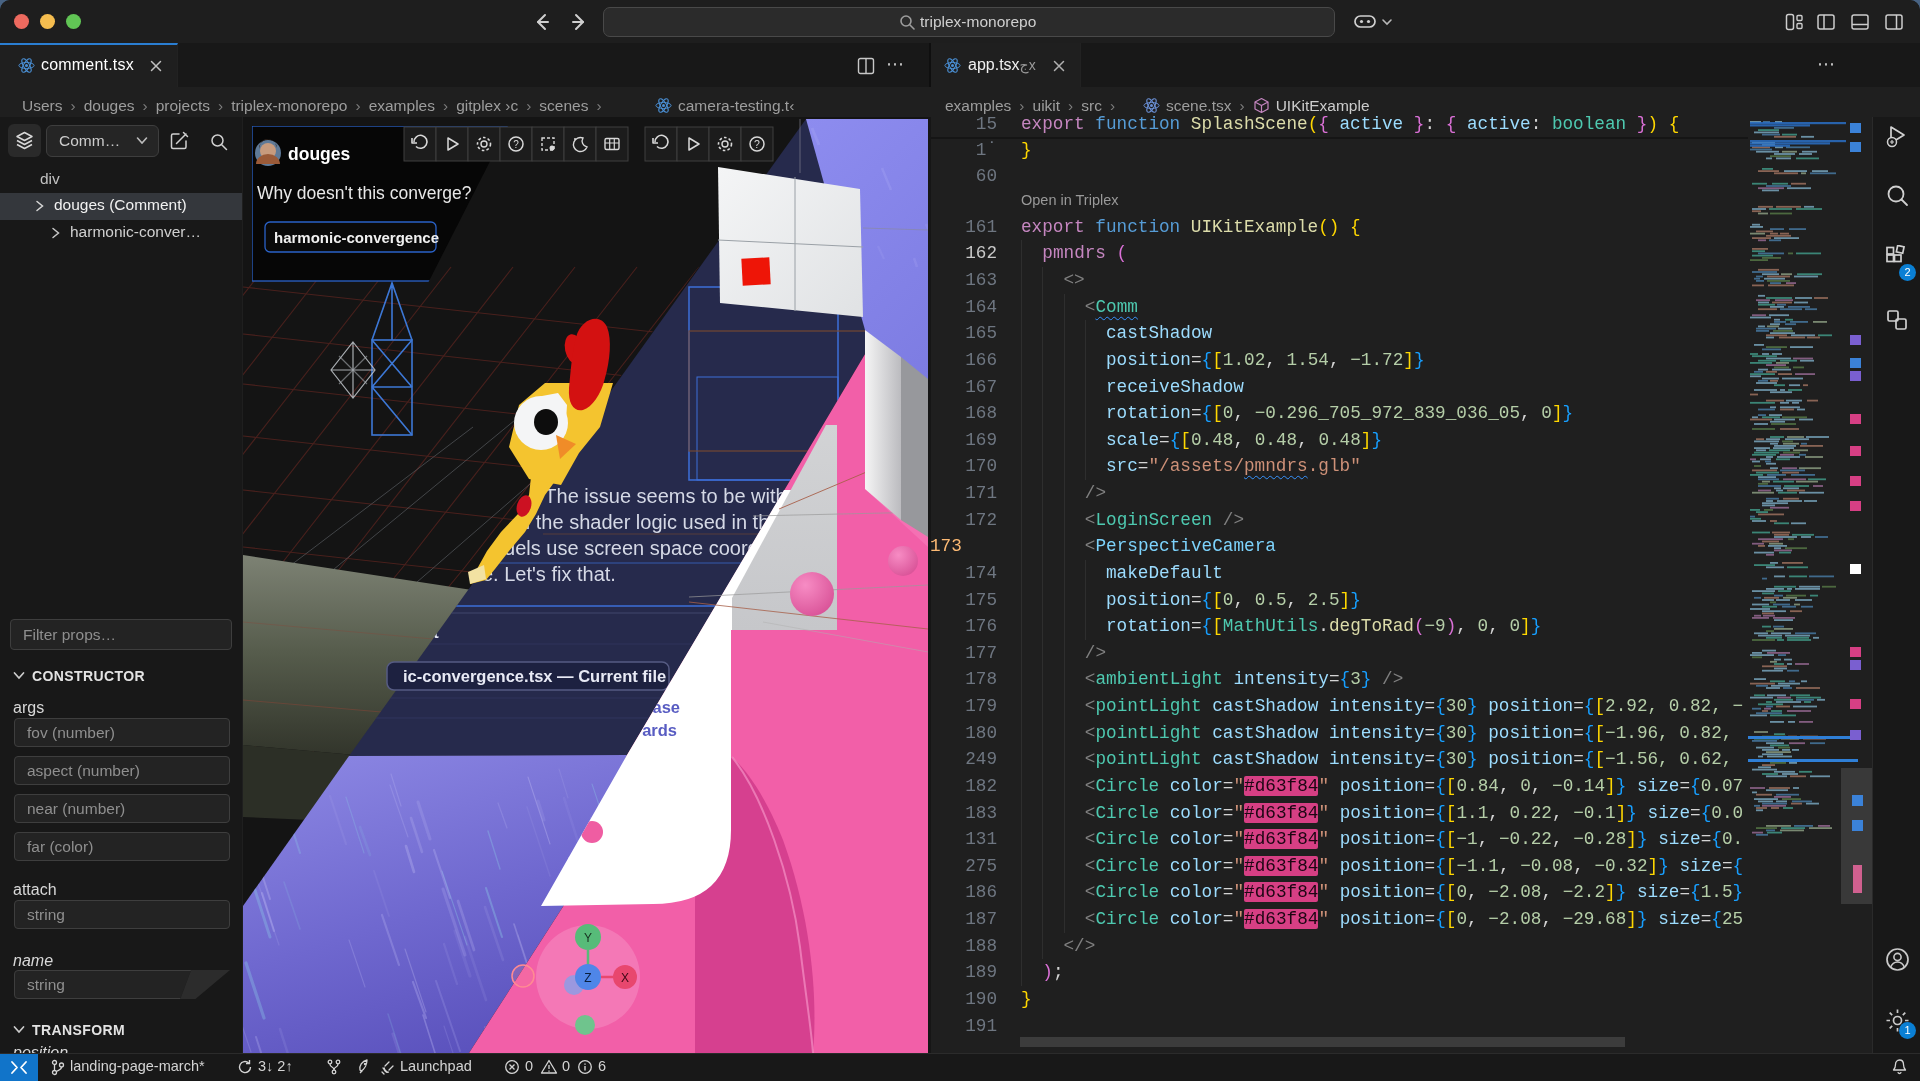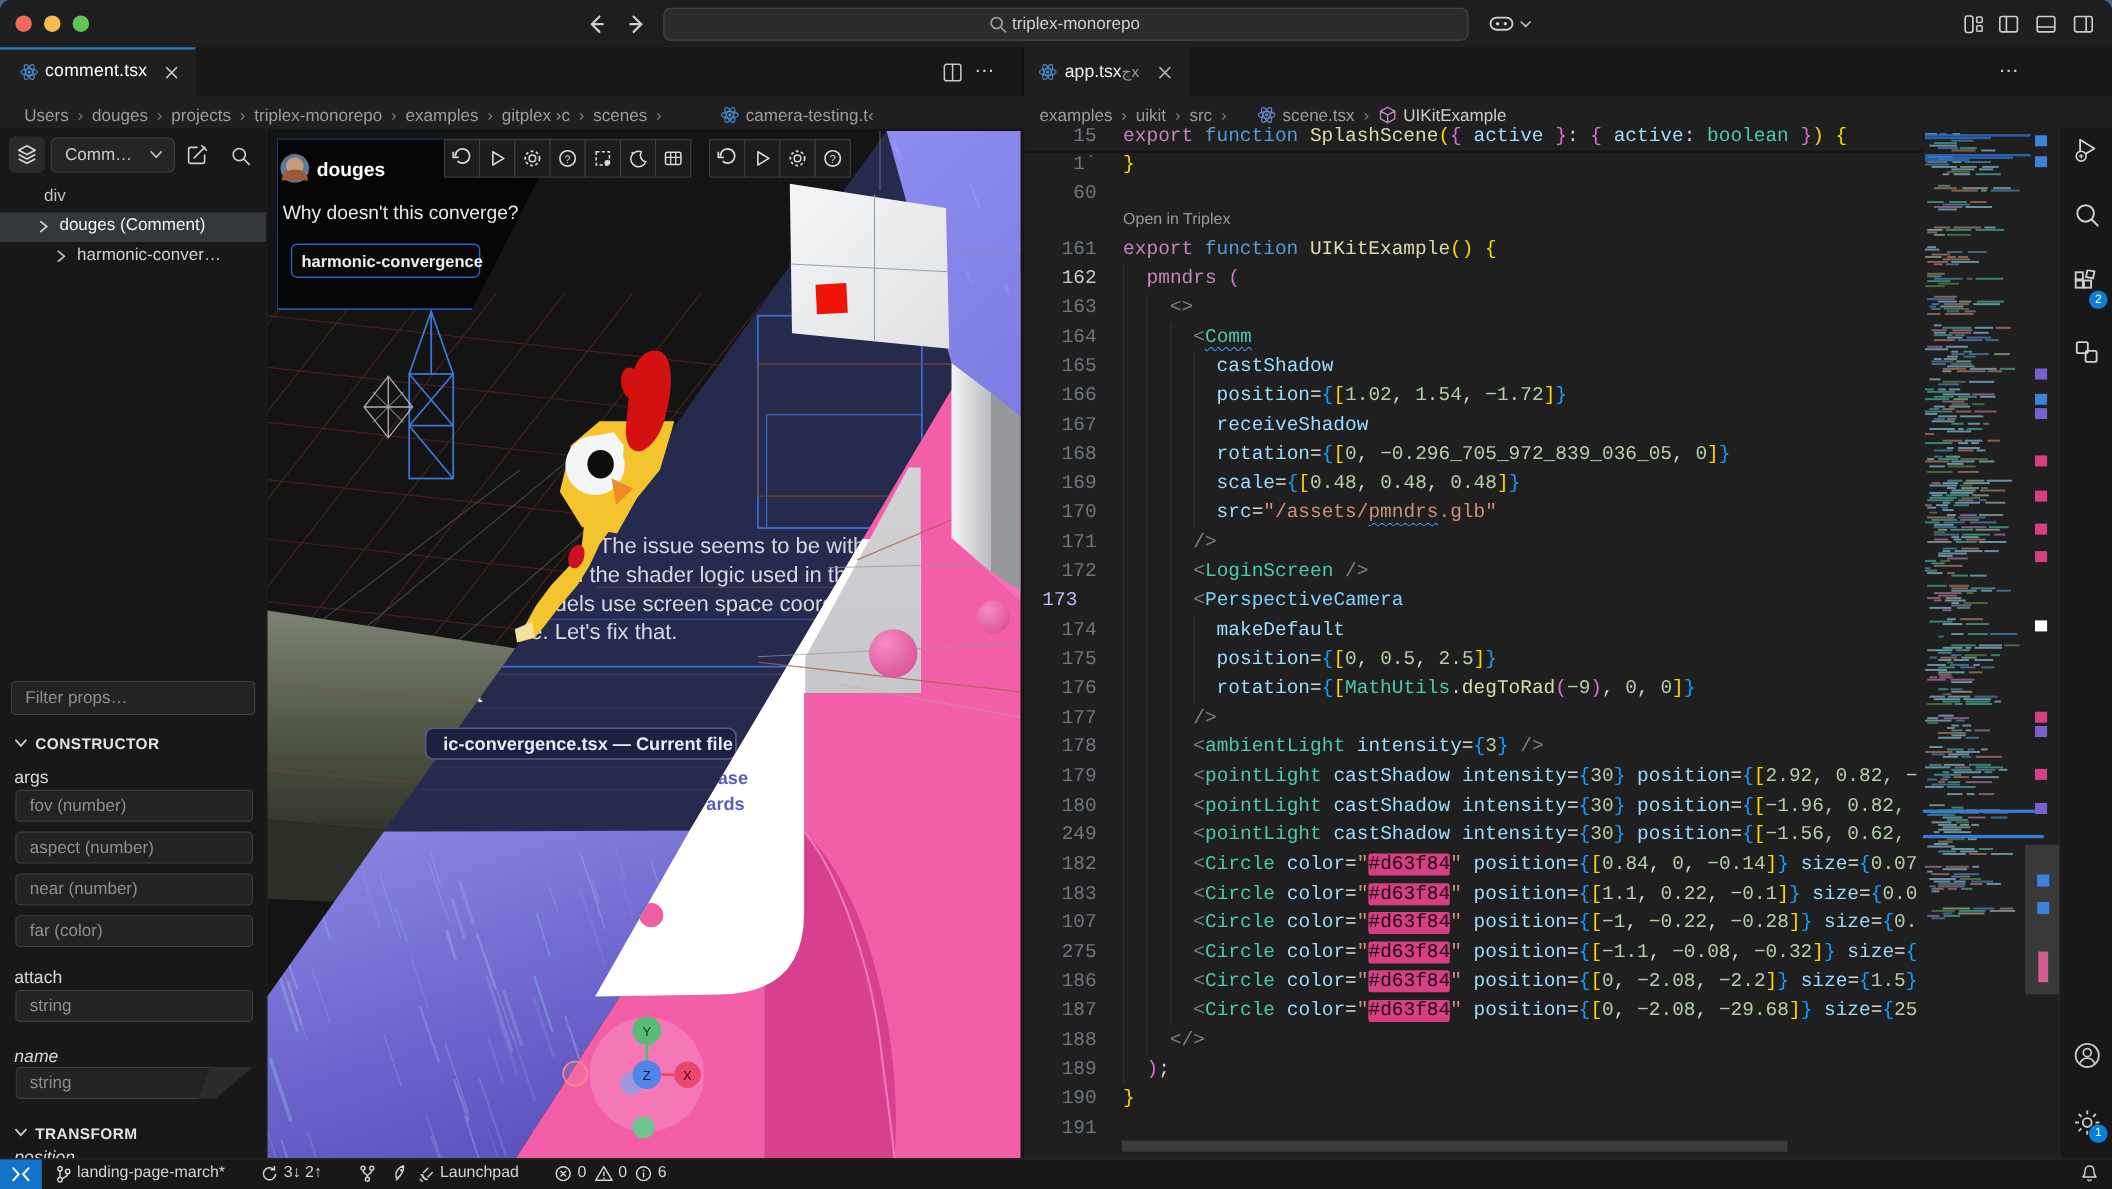--- a/index.html
+++ b/index.html
@@ -507,21 +507,21 @@
 <div style="position:absolute;left:930px;top:400.1px;width:67px;height:26.63px;line-height:26.63px;text-align:right;color:#6e7681;font-family:'Liberation Mono',monospace;font-size:17.7px">168</div>
 <div style="position:absolute;left:1106.0px;top:400.1px;height:26.63px;line-height:26.63px;white-space:pre;font-family:'Liberation Mono',monospace;font-size:17.71px"><span style="color:#9CDCFE">rotation</span><span style="color:#D4D4D4">=</span><span style="color:#179FFF">{</span><span style="color:#FFD700">[</span><span style="color:#B5CEA8">0</span><span style="color:#D4D4D4">,</span> <span style="color:#B5CEA8">−0.296_705_972_839_036_05</span><span style="color:#D4D4D4">,</span> <span style="color:#B5CEA8">0</span><span style="color:#FFD700">]</span><span style="color:#179FFF">}</span></div>
 <div style="position:absolute;left:930px;top:426.7px;width:67px;height:26.63px;line-height:26.63px;text-align:right;color:#6e7681;font-family:'Liberation Mono',monospace;font-size:17.7px">169</div>
 <div style="position:absolute;left:1106.0px;top:426.7px;height:26.63px;line-height:26.63px;white-space:pre;font-family:'Liberation Mono',monospace;font-size:17.71px"><span style="color:#9CDCFE">scale</span><span style="color:#D4D4D4">=</span><span style="color:#179FFF">{</span><span style="color:#FFD700">[</span><span style="color:#B5CEA8">0.48</span><span style="color:#D4D4D4">,</span> <span style="color:#B5CEA8">0.48</span><span style="color:#D4D4D4">,</span> <span style="color:#B5CEA8">0.48</span><span style="color:#FFD700">]</span><span style="color:#179FFF">}</span></div>
 <div style="position:absolute;left:930px;top:453.4px;width:67px;height:26.63px;line-height:26.63px;text-align:right;color:#6e7681;font-family:'Liberation Mono',monospace;font-size:17.7px">170</div>
 <div style="position:absolute;left:1106.0px;top:453.4px;height:26.63px;line-height:26.63px;white-space:pre;font-family:'Liberation Mono',monospace;font-size:17.71px"><span style="color:#9CDCFE">src</span><span style="color:#D4D4D4">=</span><span style="color:#CE9178">"/assets/<span style="text-decoration:underline wavy #3794ff 1px;text-underline-offset:4px">pmndrs</span>.glb"</span></div>
 <div style="position:absolute;left:930px;top:480.0px;width:67px;height:26.63px;line-height:26.63px;text-align:right;color:#6e7681;font-family:'Liberation Mono',monospace;font-size:17.7px">171</div>
 <div style="position:absolute;left:1084.8px;top:480.0px;height:26.63px;line-height:26.63px;white-space:pre;font-family:'Liberation Mono',monospace;font-size:17.71px"><span style="color:#808080">/&gt;</span></div>
 <div style="position:absolute;left:930px;top:506.6px;width:67px;height:26.63px;line-height:26.63px;text-align:right;color:#6e7681;font-family:'Liberation Mono',monospace;font-size:17.7px">172</div>
 <div style="position:absolute;left:1084.8px;top:506.6px;height:26.63px;line-height:26.63px;white-space:pre;font-family:'Liberation Mono',monospace;font-size:17.71px"><span style="color:#808080">&lt;</span><span style="color:#4EC9B0">LoginScreen</span> <span style="color:#808080">/&gt;</span></div>
-<div style="position:absolute;left:930px;top:533.2px;width:67px;height:26.63px;line-height:26.63px;text-align:center;color:#c4b5fd;font-family:'Liberation Mono',monospace;font-size:17.7px">173</div>
+<div style="position:absolute;left:930px;top:533.2px;width:67px;height:26.63px;line-height:26.63px;text-align:left;color:#fdba74;font-family:'Liberation Mono',monospace;font-size:17.7px">173</div>
 <div style="position:absolute;left:1084.8px;top:533.2px;height:26.63px;line-height:26.63px;white-space:pre;font-family:'Liberation Mono',monospace;font-size:17.71px"><span style="color:#808080">&lt;</span><span style="color:#7dd3fc">PerspectiveCamera</span></div>
 <div style="position:absolute;left:930px;top:559.9px;width:67px;height:26.63px;line-height:26.63px;text-align:right;color:#6e7681;font-family:'Liberation Mono',monospace;font-size:17.7px">174</div>
 <div style="position:absolute;left:1106.0px;top:559.9px;height:26.63px;line-height:26.63px;white-space:pre;font-family:'Liberation Mono',monospace;font-size:17.71px"><span style="color:#9CDCFE">makeDefault</span></div>
 <div style="position:absolute;left:930px;top:586.5px;width:67px;height:26.63px;line-height:26.63px;text-align:right;color:#6e7681;font-family:'Liberation Mono',monospace;font-size:17.7px">175</div>
 <div style="position:absolute;left:1106.0px;top:586.5px;height:26.63px;line-height:26.63px;white-space:pre;font-family:'Liberation Mono',monospace;font-size:17.71px"><span style="color:#9CDCFE">position</span><span style="color:#D4D4D4">=</span><span style="color:#179FFF">{</span><span style="color:#FFD700">[</span><span style="color:#B5CEA8">0</span><span style="color:#D4D4D4">,</span> <span style="color:#B5CEA8">0.5</span><span style="color:#D4D4D4">,</span> <span style="color:#B5CEA8">2.5</span><span style="color:#FFD700">]</span><span style="color:#179FFF">}</span></div>
 <div style="position:absolute;left:930px;top:613.1px;width:67px;height:26.63px;line-height:26.63px;text-align:right;color:#6e7681;font-family:'Liberation Mono',monospace;font-size:17.7px">176</div>
 <div style="position:absolute;left:1106.0px;top:613.1px;height:26.63px;line-height:26.63px;white-space:pre;font-family:'Liberation Mono',monospace;font-size:17.71px"><span style="color:#9CDCFE">rotation</span><span style="color:#D4D4D4">=</span><span style="color:#179FFF">{</span><span style="color:#FFD700">[</span><span style="color:#4EC9B0">MathUtils</span><span style="color:#D4D4D4">.</span><span style="color:#DCDCAA">degToRad</span><span style="color:#DA70D6">(</span><span style="color:#B5CEA8">−9</span><span style="color:#DA70D6">)</span><span style="color:#D4D4D4">,</span> <span style="color:#B5CEA8">0</span><span style="color:#D4D4D4">,</span> <span style="color:#B5CEA8">0</span><span style="color:#FFD700">]</span><span style="color:#179FFF">}</span></div>
 <div style="position:absolute;left:930px;top:639.8px;width:67px;height:26.63px;line-height:26.63px;text-align:right;color:#6e7681;font-family:'Liberation Mono',monospace;font-size:17.7px">177</div>
 <div style="position:absolute;left:1084.8px;top:639.8px;height:26.63px;line-height:26.63px;white-space:pre;font-family:'Liberation Mono',monospace;font-size:17.71px"><span style="color:#808080">/&gt;</span></div>
 <div style="position:absolute;left:930px;top:666.4px;width:67px;height:26.63px;line-height:26.63px;text-align:right;color:#6e7681;font-family:'Liberation Mono',monospace;font-size:17.7px">178</div>
@@ -529,21 +529,21 @@
 <div style="position:absolute;left:930px;top:693.0px;width:67px;height:26.63px;line-height:26.63px;text-align:right;color:#6e7681;font-family:'Liberation Mono',monospace;font-size:17.7px">179</div>
 <div style="position:absolute;left:1084.8px;top:693.0px;height:26.63px;line-height:26.63px;white-space:pre;font-family:'Liberation Mono',monospace;font-size:17.71px"><span style="color:#808080">&lt;</span><span style="color:#4EC9B0">pointLight</span> <span style="color:#9CDCFE">castShadow</span> <span style="color:#9CDCFE">intensity</span><span style="color:#D4D4D4">=</span><span style="color:#179FFF">{</span><span style="color:#B5CEA8">30</span><span style="color:#179FFF">}</span> <span style="color:#9CDCFE">position</span><span style="color:#D4D4D4">=</span><span style="color:#179FFF">{</span><span style="color:#FFD700">[</span><span style="color:#B5CEA8">2.92, 0.82, −</span></div>
 <div style="position:absolute;left:930px;top:719.7px;width:67px;height:26.63px;line-height:26.63px;text-align:right;color:#6e7681;font-family:'Liberation Mono',monospace;font-size:17.7px">180</div>
 <div style="position:absolute;left:1084.8px;top:719.7px;height:26.63px;line-height:26.63px;white-space:pre;font-family:'Liberation Mono',monospace;font-size:17.71px"><span style="color:#808080">&lt;</span><span style="color:#4EC9B0">pointLight</span> <span style="color:#9CDCFE">castShadow</span> <span style="color:#9CDCFE">intensity</span><span style="color:#D4D4D4">=</span><span style="color:#179FFF">{</span><span style="color:#B5CEA8">30</span><span style="color:#179FFF">}</span> <span style="color:#9CDCFE">position</span><span style="color:#D4D4D4">=</span><span style="color:#179FFF">{</span><span style="color:#FFD700">[</span><span style="color:#B5CEA8">−1.96, 0.82,</span></div>
 <div style="position:absolute;left:930px;top:746.3px;width:67px;height:26.63px;line-height:26.63px;text-align:right;color:#6e7681;font-family:'Liberation Mono',monospace;font-size:17.7px">249</div>
 <div style="position:absolute;left:1084.8px;top:746.3px;height:26.63px;line-height:26.63px;white-space:pre;font-family:'Liberation Mono',monospace;font-size:17.71px"><span style="color:#808080">&lt;</span><span style="color:#4EC9B0">pointLight</span> <span style="color:#9CDCFE">castShadow</span> <span style="color:#9CDCFE">intensity</span><span style="color:#D4D4D4">=</span><span style="color:#179FFF">{</span><span style="color:#B5CEA8">30</span><span style="color:#179FFF">}</span> <span style="color:#9CDCFE">position</span><span style="color:#D4D4D4">=</span><span style="color:#179FFF">{</span><span style="color:#FFD700">[</span><span style="color:#B5CEA8">−1.56, 0.62,</span></div>
 <div style="position:absolute;left:930px;top:772.9px;width:67px;height:26.63px;line-height:26.63px;text-align:right;color:#6e7681;font-family:'Liberation Mono',monospace;font-size:17.7px">182</div>
 <div style="position:absolute;left:1084.8px;top:772.9px;height:26.63px;line-height:26.63px;white-space:pre;font-family:'Liberation Mono',monospace;font-size:17.71px"><span style="color:#808080">&lt;</span><span style="color:#4EC9B0">Circle</span> <span style="color:#9CDCFE">color</span><span style="color:#D4D4D4">=</span><span style="color:#CE9178">"</span><span style="background:#d63f84;color:#1d0613;border-radius:2px;">#d63f84</span><span style="color:#CE9178">"</span> <span style="color:#9CDCFE">position</span><span style="color:#D4D4D4">=</span><span style="color:#179FFF">{</span><span style="color:#FFD700">[</span><span style="color:#B5CEA8">0.84</span><span style="color:#D4D4D4">,</span> <span style="color:#B5CEA8">0</span><span style="color:#D4D4D4">,</span> <span style="color:#B5CEA8">−0.14</span><span style="color:#FFD700">]</span><span style="color:#179FFF">}</span> <span style="color:#9CDCFE">size</span><span style="color:#D4D4D4">=</span><span style="color:#179FFF">{</span><span style="color:#B5CEA8">0.07</span></div>
 <div style="position:absolute;left:930px;top:799.5px;width:67px;height:26.63px;line-height:26.63px;text-align:right;color:#6e7681;font-family:'Liberation Mono',monospace;font-size:17.7px">183</div>
 <div style="position:absolute;left:1084.8px;top:799.5px;height:26.63px;line-height:26.63px;white-space:pre;font-family:'Liberation Mono',monospace;font-size:17.71px"><span style="color:#808080">&lt;</span><span style="color:#4EC9B0">Circle</span> <span style="color:#9CDCFE">color</span><span style="color:#D4D4D4">=</span><span style="color:#CE9178">"</span><span style="background:#d63f84;color:#1d0613;border-radius:2px;">#d63f84</span><span style="color:#CE9178">"</span> <span style="color:#9CDCFE">position</span><span style="color:#D4D4D4">=</span><span style="color:#179FFF">{</span><span style="color:#FFD700">[</span><span style="color:#B5CEA8">1.1</span><span style="color:#D4D4D4">,</span> <span style="color:#B5CEA8">0.22</span><span style="color:#D4D4D4">,</span> <span style="color:#B5CEA8">−0.1</span><span style="color:#FFD700">]</span><span style="color:#179FFF">}</span> <span style="color:#9CDCFE">size</span><span style="color:#D4D4D4">=</span><span style="color:#179FFF">{</span><span style="color:#B5CEA8">0.0</span></div>
-<div style="position:absolute;left:930px;top:826.2px;width:67px;height:26.63px;line-height:26.63px;text-align:right;color:#6e7681;font-family:'Liberation Mono',monospace;font-size:17.7px">107</div>
+<div style="position:absolute;left:930px;top:826.2px;width:67px;height:26.63px;line-height:26.63px;text-align:right;color:#6e7681;font-family:'Liberation Mono',monospace;font-size:17.7px">131</div>
 <div style="position:absolute;left:1084.8px;top:826.2px;height:26.63px;line-height:26.63px;white-space:pre;font-family:'Liberation Mono',monospace;font-size:17.71px"><span style="color:#808080">&lt;</span><span style="color:#4EC9B0">Circle</span> <span style="color:#9CDCFE">color</span><span style="color:#D4D4D4">=</span><span style="color:#CE9178">"</span><span style="background:#d63f84;color:#1d0613;border-radius:2px;">#d63f84</span><span style="color:#CE9178">"</span> <span style="color:#9CDCFE">position</span><span style="color:#D4D4D4">=</span><span style="color:#179FFF">{</span><span style="color:#FFD700">[</span><span style="color:#B5CEA8">−1</span><span style="color:#D4D4D4">,</span> <span style="color:#B5CEA8">−0.22</span><span style="color:#D4D4D4">,</span> <span style="color:#B5CEA8">−0.28</span><span style="color:#FFD700">]</span><span style="color:#179FFF">}</span> <span style="color:#9CDCFE">size</span><span style="color:#D4D4D4">=</span><span style="color:#179FFF">{</span><span style="color:#B5CEA8">0.</span></div>
 <div style="position:absolute;left:930px;top:852.8px;width:67px;height:26.63px;line-height:26.63px;text-align:right;color:#6e7681;font-family:'Liberation Mono',monospace;font-size:17.7px">275</div>
 <div style="position:absolute;left:1084.8px;top:852.8px;height:26.63px;line-height:26.63px;white-space:pre;font-family:'Liberation Mono',monospace;font-size:17.71px"><span style="color:#808080">&lt;</span><span style="color:#4EC9B0">Circle</span> <span style="color:#9CDCFE">color</span><span style="color:#D4D4D4">=</span><span style="color:#CE9178">"</span><span style="background:#d63f84;color:#1d0613;border-radius:2px;">#d63f84</span><span style="color:#CE9178">"</span> <span style="color:#9CDCFE">position</span><span style="color:#D4D4D4">=</span><span style="color:#179FFF">{</span><span style="color:#FFD700">[</span><span style="color:#B5CEA8">−1.1</span><span style="color:#D4D4D4">,</span> <span style="color:#B5CEA8">−0.08</span><span style="color:#D4D4D4">,</span> <span style="color:#B5CEA8">−0.32</span><span style="color:#FFD700">]</span><span style="color:#179FFF">}</span> <span style="color:#9CDCFE">size</span><span style="color:#D4D4D4">=</span><span style="color:#179FFF">{</span></div>
 <div style="position:absolute;left:930px;top:879.4px;width:67px;height:26.63px;line-height:26.63px;text-align:right;color:#6e7681;font-family:'Liberation Mono',monospace;font-size:17.7px">186</div>
 <div style="position:absolute;left:1084.8px;top:879.4px;height:26.63px;line-height:26.63px;white-space:pre;font-family:'Liberation Mono',monospace;font-size:17.71px"><span style="color:#808080">&lt;</span><span style="color:#4EC9B0">Circle</span> <span style="color:#9CDCFE">color</span><span style="color:#D4D4D4">=</span><span style="color:#CE9178">"</span><span style="background:#d63f84;color:#1d0613;border-radius:2px;">#d63f84</span><span style="color:#CE9178">"</span> <span style="color:#9CDCFE">position</span><span style="color:#D4D4D4">=</span><span style="color:#179FFF">{</span><span style="color:#FFD700">[</span><span style="color:#B5CEA8">0</span><span style="color:#D4D4D4">,</span> <span style="color:#B5CEA8">−2.08</span><span style="color:#D4D4D4">,</span> <span style="color:#B5CEA8">−2.2</span><span style="color:#FFD700">]</span><span style="color:#179FFF">}</span> <span style="color:#9CDCFE">size</span><span style="color:#D4D4D4">=</span><span style="color:#179FFF">{</span><span style="color:#B5CEA8">1.5</span><span style="color:#179FFF">}</span></div>
 <div style="position:absolute;left:930px;top:906.1px;width:67px;height:26.63px;line-height:26.63px;text-align:right;color:#6e7681;font-family:'Liberation Mono',monospace;font-size:17.7px">187</div>
 <div style="position:absolute;left:1084.8px;top:906.1px;height:26.63px;line-height:26.63px;white-space:pre;font-family:'Liberation Mono',monospace;font-size:17.71px"><span style="color:#808080">&lt;</span><span style="color:#4EC9B0">Circle</span> <span style="color:#9CDCFE">color</span><span style="color:#D4D4D4">=</span><span style="color:#CE9178">"</span><span style="background:#d63f84;color:#1d0613;border-radius:2px;">#d63f84</span><span style="color:#CE9178">"</span> <span style="color:#9CDCFE">position</span><span style="color:#D4D4D4">=</span><span style="color:#179FFF">{</span><span style="color:#FFD700">[</span><span style="color:#B5CEA8">0</span><span style="color:#D4D4D4">,</span> <span style="color:#B5CEA8">−2.08</span><span style="color:#D4D4D4">,</span> <span style="color:#B5CEA8">−29.68</span><span style="color:#FFD700">]</span><span style="color:#179FFF">}</span> <span style="color:#9CDCFE">size</span><span style="color:#D4D4D4">=</span><span style="color:#179FFF">{</span><span style="color:#B5CEA8">25</span></div>
 <div style="position:absolute;left:930px;top:932.7px;width:67px;height:26.63px;line-height:26.63px;text-align:right;color:#6e7681;font-family:'Liberation Mono',monospace;font-size:17.7px">188</div>
 <div style="position:absolute;left:1063.5px;top:932.7px;height:26.63px;line-height:26.63px;white-space:pre;font-family:'Liberation Mono',monospace;font-size:17.71px"><span style="color:#808080">&lt;/&gt;</span></div>
 <div style="position:absolute;left:930px;top:959.3px;width:67px;height:26.63px;line-height:26.63px;text-align:right;color:#6e7681;font-family:'Liberation Mono',monospace;font-size:17.7px">189</div>

